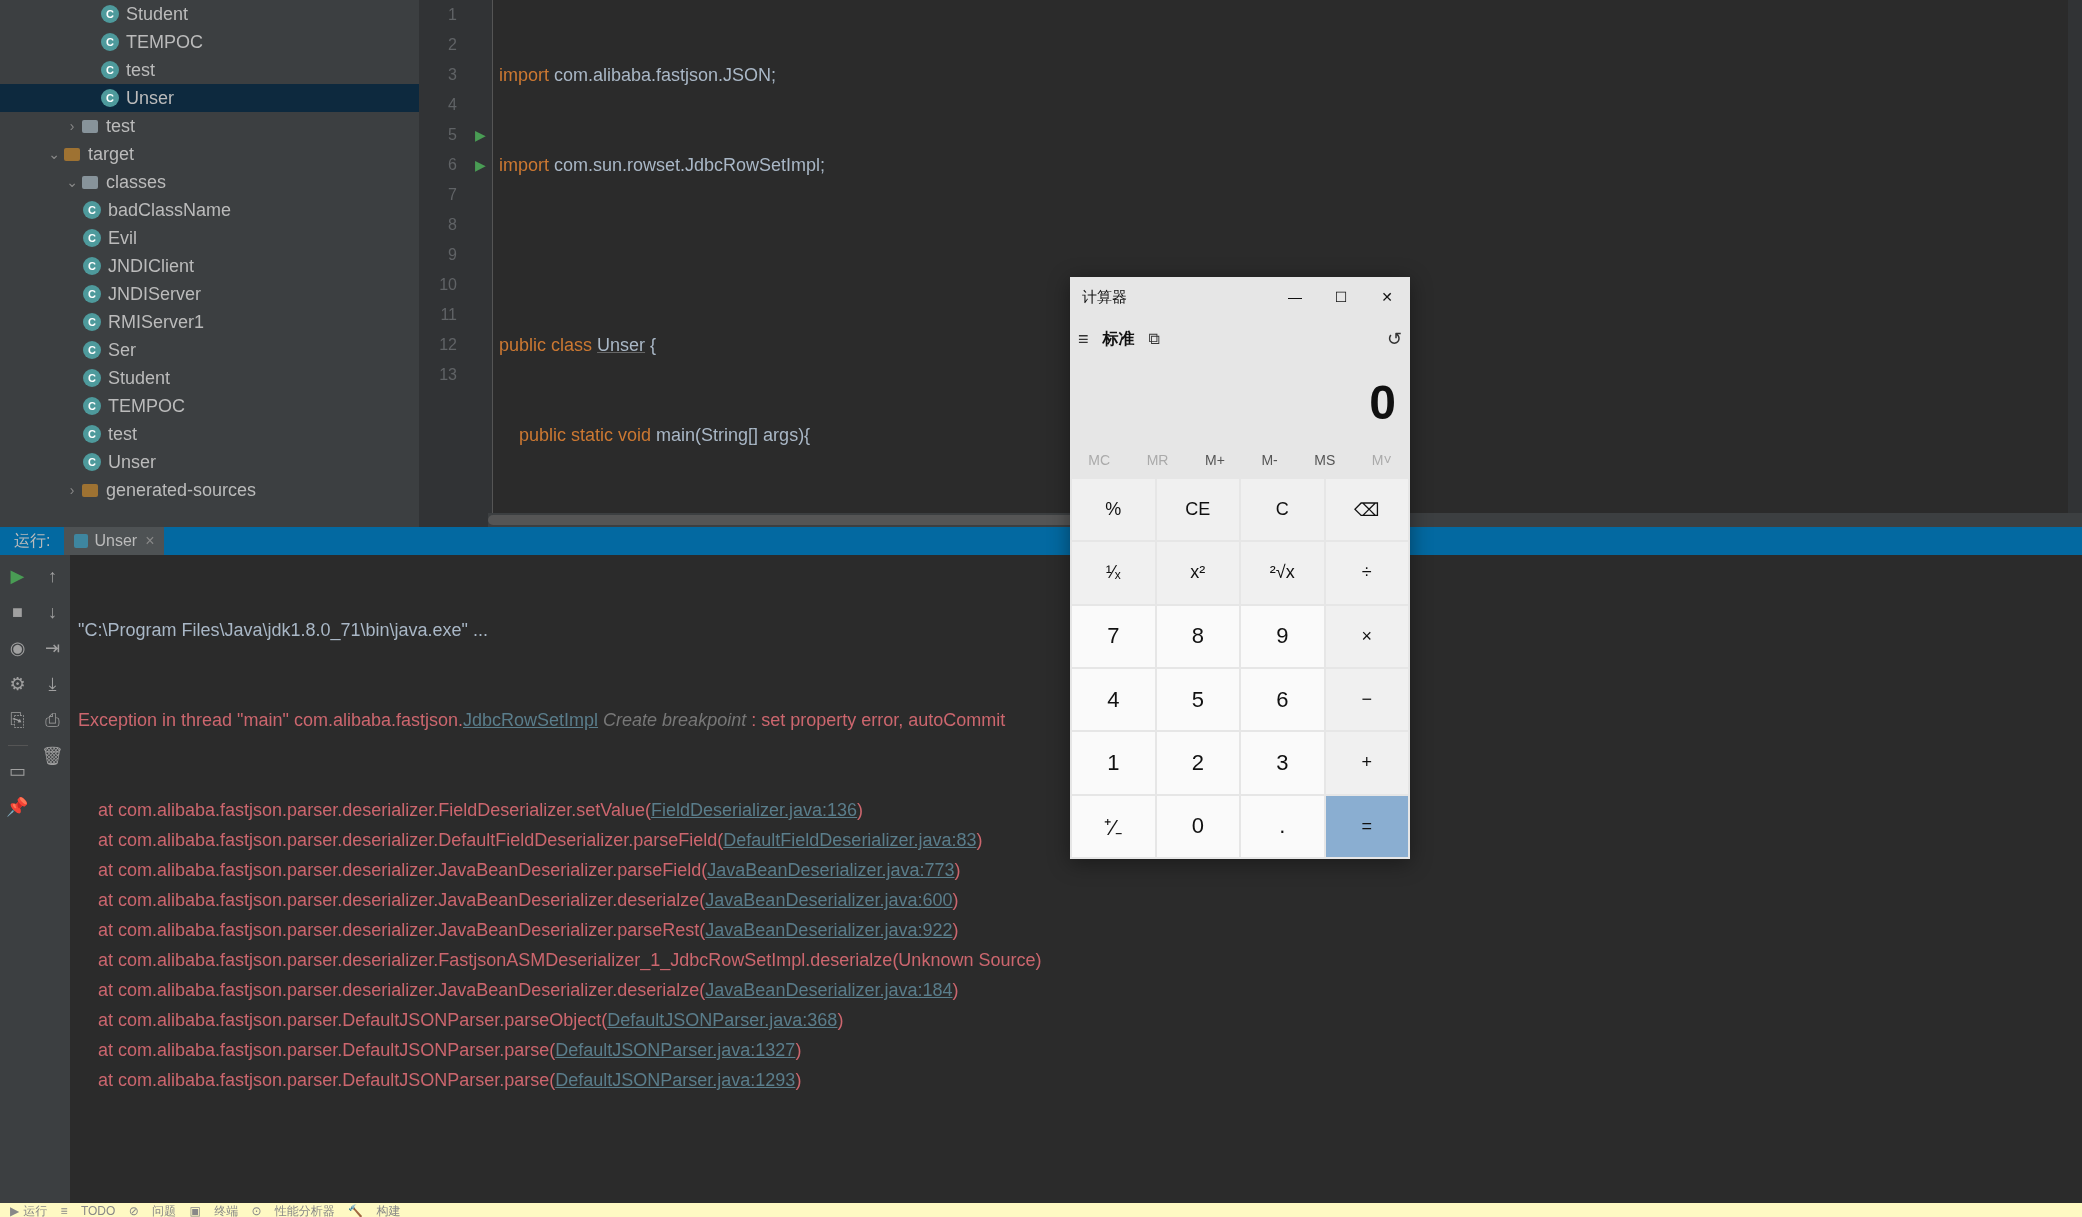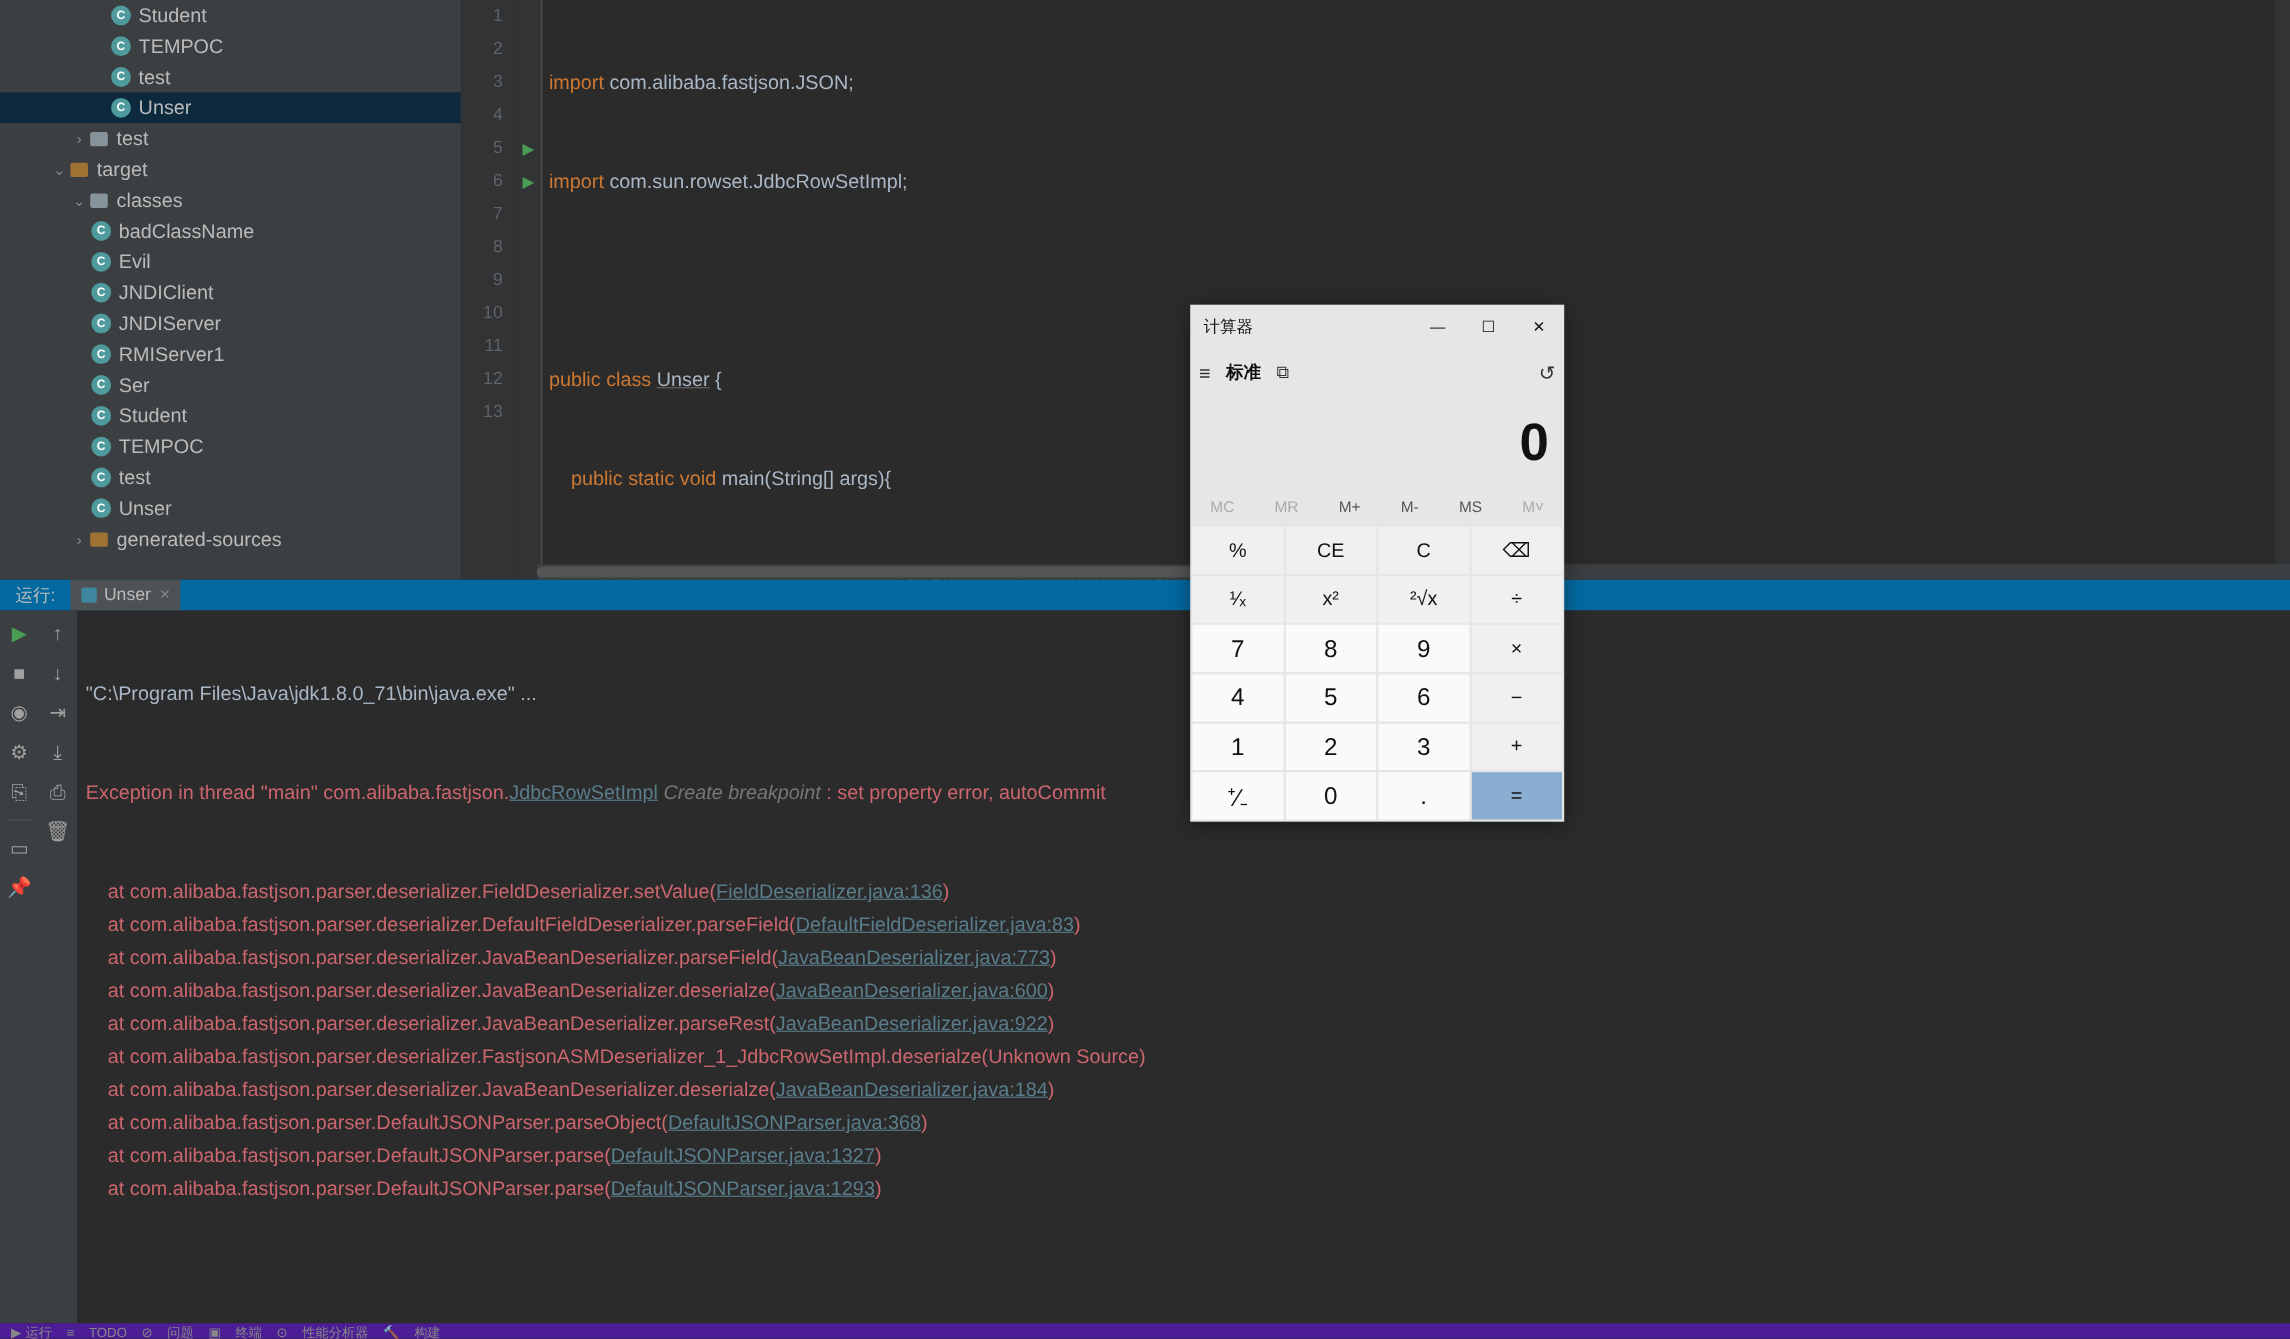--- a/index.html
+++ b/index.html
@@ -41,25 +41,25 @@
 
 .console { position: absolute; left: 70px; top: 555px; right: 0; bottom: 14px; background: #2b2b2b; font-family: Consolas, monospace; font-size: 18px; line-height: 30px; white-space: pre; overflow: hidden; padding-left: 8px; }
 .console .err { color: #cc666e; }
 .console .link { color: #5a7d8b; text-decoration: underline; cursor: pointer; }
 .console .bp { color: #777; font-style: italic; }
 
 .console-toolbar { position: absolute; left: 0; top: 555px; width: 70px; bottom: 14px; background: #3c3f41; display: flex; flex-direction: column; }
 .ct-col { width: 35px; display: flex; flex-direction: column; align-items: center; padding-top: 10px; gap: 14px; }
 .ct-btn { width: 22px; height: 22px; color: #a0a0a0; display: flex; align-items: center; justify-content: center; font-size: 18px; cursor: pointer; }
 
-.statusbar { position: absolute; left: 0; bottom: 0; right: 0; height: 14px; background: #4c1d95; font-size: 12px; color: #888; padding-left: 10px; overflow: hidden; }
+.statusbar { position: absolute; left: 0; bottom: 0; right: 0; height: 14px; background: #fef9c3; font-size: 12px; color: #888; padding-left: 10px; overflow: hidden; }
 .editor-rightbar { position: absolute; right: 0; top: 0; width: 14px; height: 527px; background: #313335; }
 
 
-.calc { position: absolute; left: 1070px; top: 277px; width: 340px; height: 470px; background: #e6e6e6; box-shadow: 0 4px 20px rgba(0,0,0,0.4); font-family: 'Segoe UI', sans-serif; display: flex; flex-direction: column; margin-left: 12px; }
+.calc { position: absolute; left: 1070px; top: 277px; width: 340px; height: 582px; background: #e6e6e6; box-shadow: 0 4px 20px rgba(0,0,0,0.4); font-family: 'Segoe UI', sans-serif; display: flex; flex-direction: column; }
 .calc-title { height: 40px; display: flex; align-items: center; padding-left: 12px; font-size: 15px; color: #111; }
 .calc-winbtns { margin-left: auto; display: flex; }
 .calc-winbtns .wb { width: 46px; height: 40px; display: flex; align-items: center; justify-content: center; font-size: 14px; color: #111; cursor: pointer; }
 .calc-mode { height: 44px; display: flex; align-items: center; padding: 0 8px; gap: 14px; }
 .calc-mode .ham { font-size: 18px; color: #333; }
 .calc-mode .modename { font-size: 16px; font-weight: 600; color: #111; }
 .calc-mode .ontop { font-size: 16px; color: #333; }
 .calc-mode .hist { margin-left: auto; font-size: 18px; color: #333; }
 .calc-display { height: 82px; display: flex; align-items: center; justify-content: flex-end; padding-right: 14px; font-size: 48px; font-weight: 600; color: #111; }
 .calc-mem { height: 34px; display: flex; justify-content: space-around; align-items: center; font-size: 14px; color: #555; }

